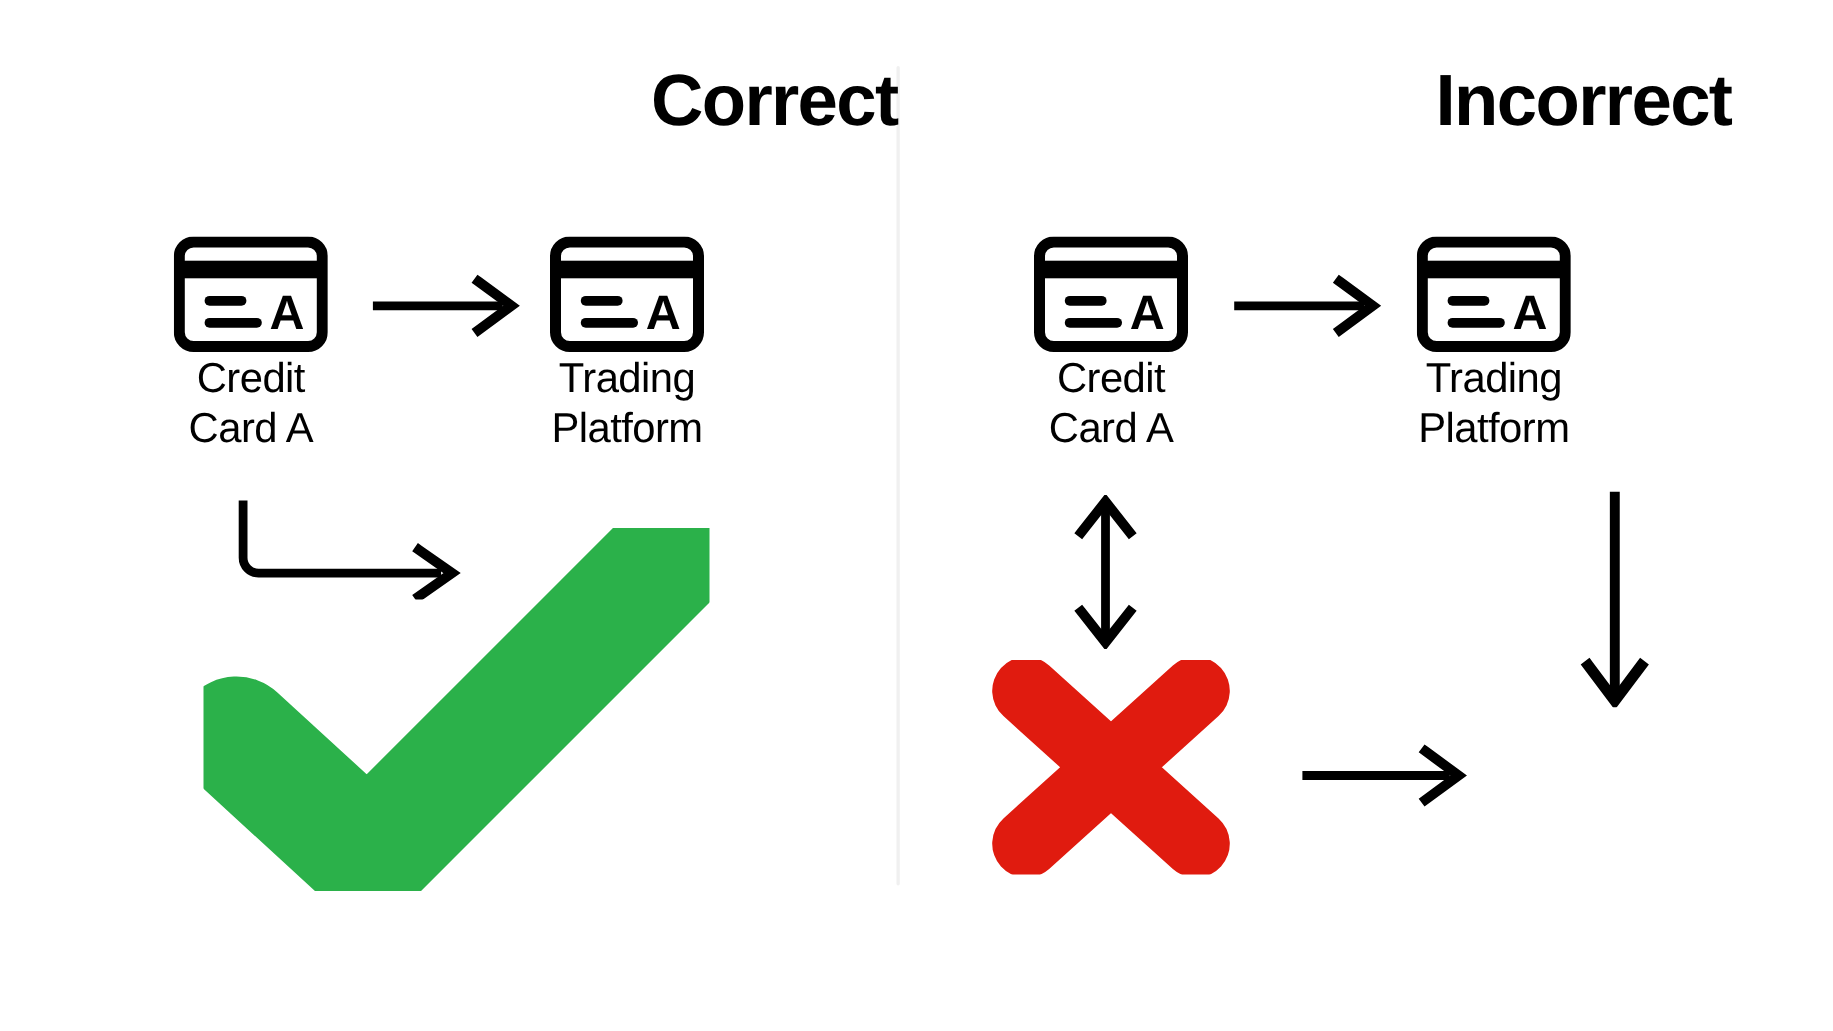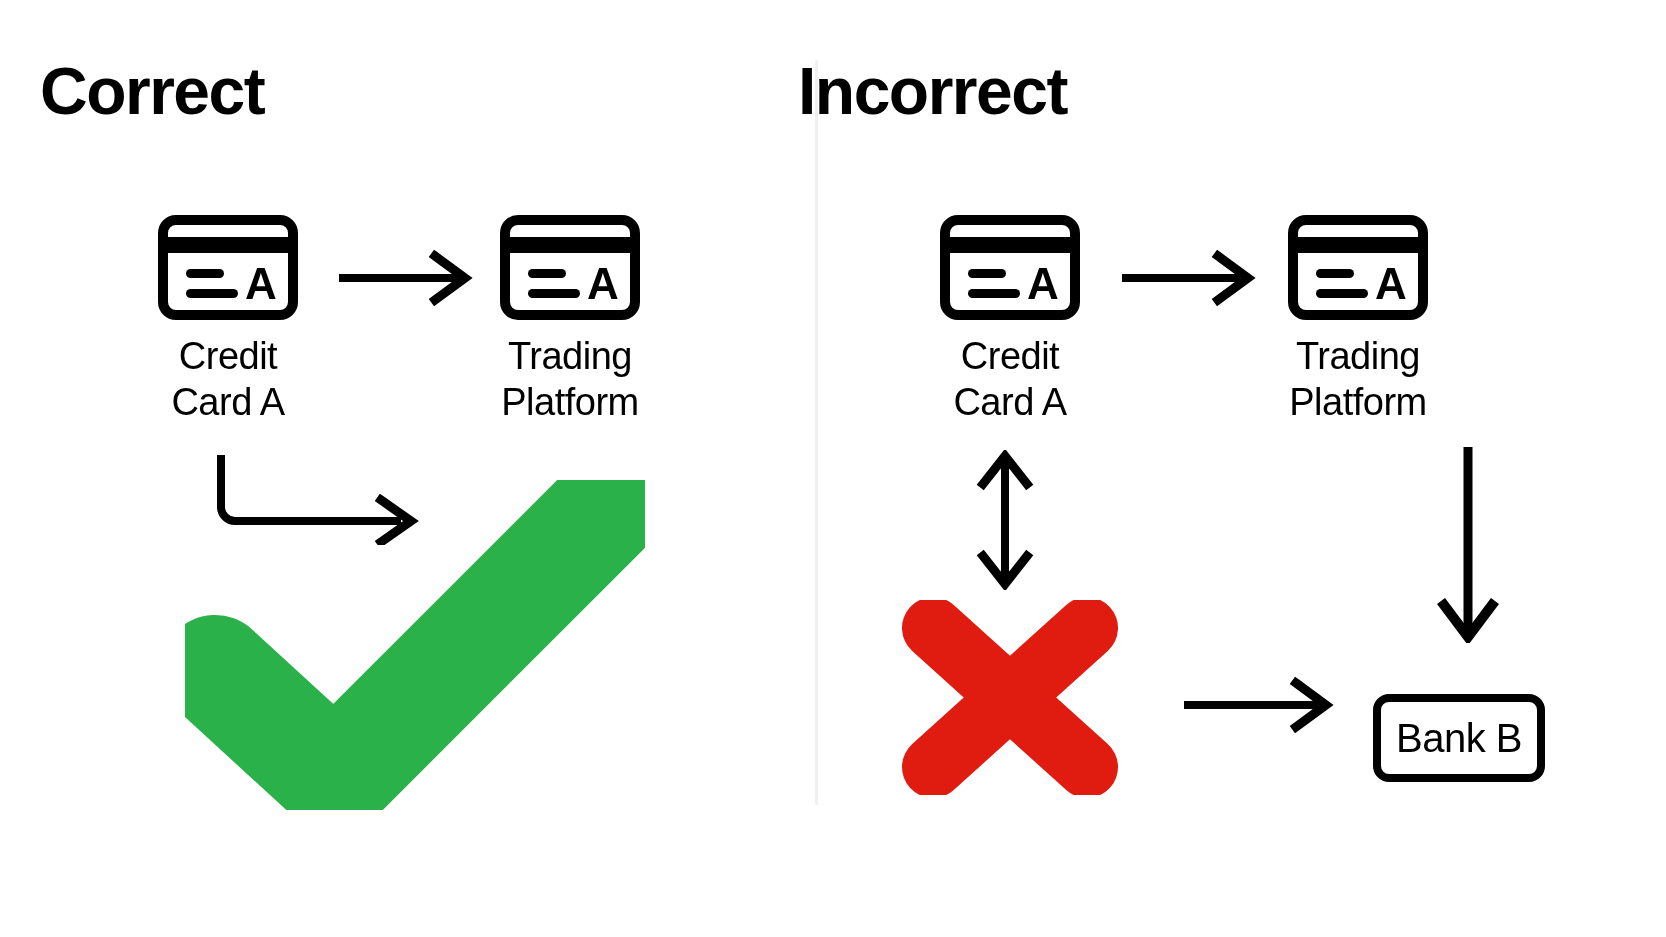--- a/index.html
+++ b/index.html
@@ -29,39 +29,38 @@
     height: 745px;
     background: #f0f0f0;
     border-radius: 2px;
   }
 
   
   .panel-title {
     position: absolute;
     top: 58px;
     width: 816px;
-    text-align: left;
+    text-align: right;
     font-size: 66px;
     font-weight: 700;
     letter-spacing: -1.5px;
     line-height: 1;
     color: #000000;
-    padding-left: 40px;
   }
   .panel-title.left  { left: 0px; }
   .panel-title.right { left: 758px; }
 
   
   .node {
     position: absolute;
     width: 220px;
     text-align: center;
   }
   .node .caption {
-    margin-top: 14px;
+    margin-top: 2px;
     font-size: 38px;
     font-weight: 500;
     line-height: 1.2;
     letter-spacing: -0.5px;
     white-space: pre-line;
     color: #000000;
   }
   .card-icon {
     display: block;
     margin: 0 auto;
@@ -180,17 +179,14 @@
 
   <svg class="verdict" style="left:895px; top:600px;" width="230" height="195" viewBox="0 0 230 195">
     <path d="M38 28 L192 167 M192 28 L38 167" fill="none" stroke="#E01B0F" stroke-width="62" stroke-linecap="round" stroke-linejoin="round"></path>
   </svg>
 
   <svg class="arrow" style="left:1180px; top:675px;" width="170" height="60" viewBox="0 0 170 60">
     <path d="M4 30 H138" stroke="#000" stroke-width="8" fill="none" stroke-linecap="butt"></path>
     <path d="M116 8 L146 30 L116 52" stroke="#000" stroke-width="9" fill="none" stroke-linecap="square" stroke-linejoin="miter"></path>
   </svg>
 
-  <div class="bank-box" style="left:1373px; top:694px; width:172px; height:88px;">
-    <span>Bank B</span>
-  </div>
 
 </div>
 
 </body></html>

